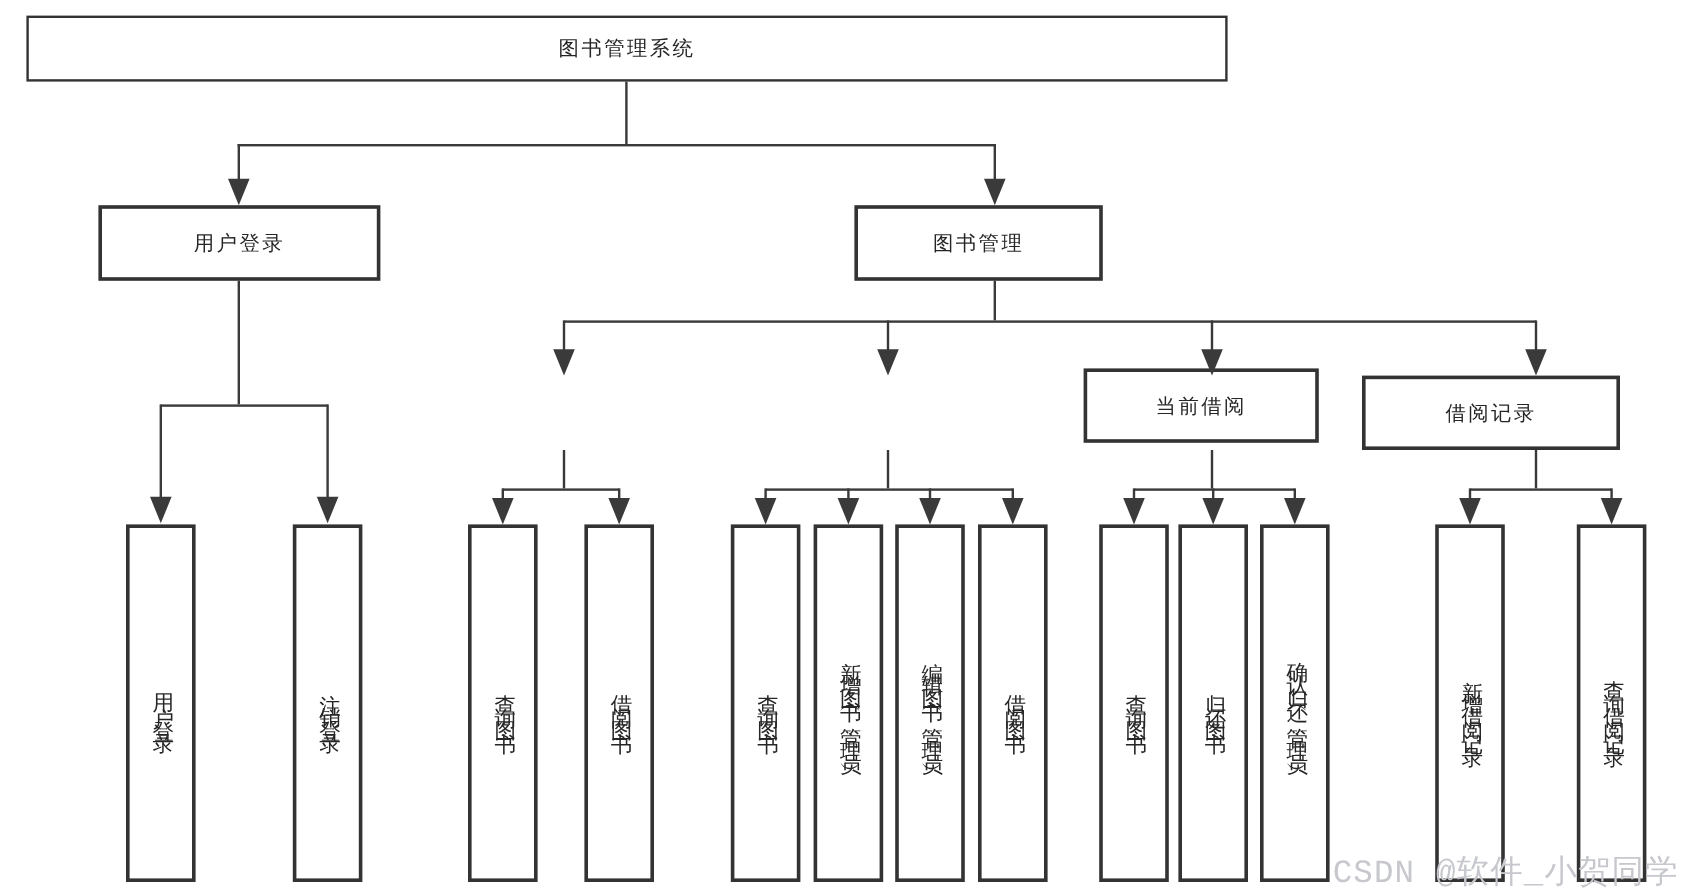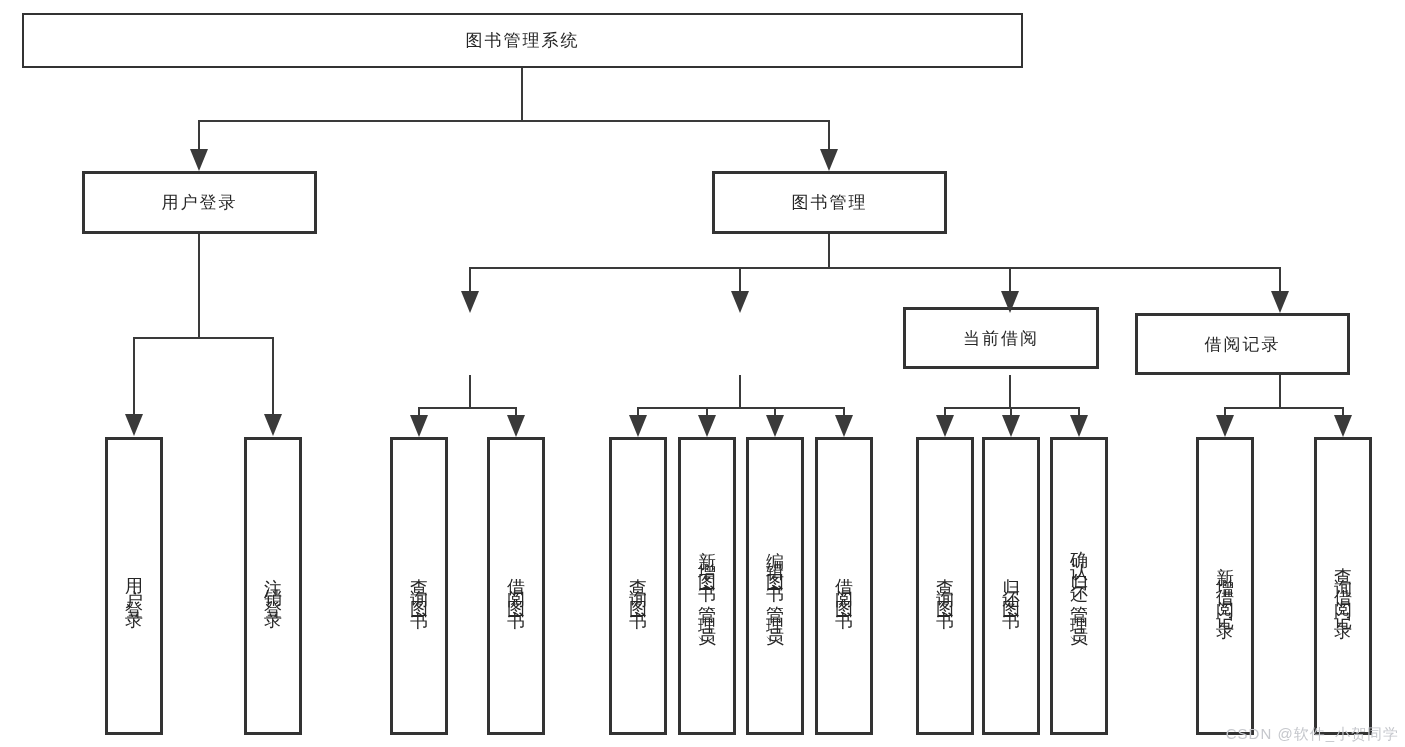--- a/index.html
+++ b/index.html
@@ -1,55 +1,55 @@
 <!DOCTYPE html>
 <html><head>
 <meta charset="utf-8">
 <style>
   * { margin:0; padding:0; box-sizing:border-box; }
   html,body { background:#ffffff; }
   .canvas {
     position:relative; width:1405px; height:747px; background:#ffffff;
-    font-family:Liberation Sans, sans-serif; overflow:hidden;
+    font-family:Liberation Mono, monospace; overflow:hidden;
   }
   .node {
     position:absolute; background:#ffffff; border:3px solid #333333;
     display:flex; align-items:center; justify-content:center;
   }
   .node.root { border-width:2px; }
   .hlabel { font-size:17px; letter-spacing:2px; color:#262626; white-space:nowrap; }
   .vtext {
     writing-mode:vertical-rl; text-orientation:upright;
     font-size:18px; letter-spacing:11px; color:#262626; line-height:1;
   }
   .vline { position:absolute; width:2px; background:#3a3a3a; }
   .hline { position:absolute; height:2px; background:#3a3a3a; }
   .arrow {
     position:absolute; width:0; height:0;
     border-left:9px solid transparent; border-right:9px solid transparent;
     border-top:22px solid #3a3a3a;
   }
   .watermark {
-    position:absolute; right:6px; bottom:3px; font-size:15px;
+    position:absolute; right:6px; bottom:3px; font-size:27px;
     color:#c6c8cd; letter-spacing:1px; z-index:5; white-space:nowrap;
   }
 </style>
 </head>
 <body>
 
 <div class="canvas">
 
   <div class="node root" style="left:22px;top:13px;width:1001px;height:55px">
     <span class="hlabel">图书管理系统</span>
   </div>
 
   <div class="node" style="left:82px;top:171px;width:235px;height:63px">
     <span class="hlabel">用户登录</span>
   </div>
-  <div class="node" style="left:712px;top:171px;width:235px;height:63px">
+  <div class="node" style="left:712px;top:171px;width:207px;height:63px">
     <span class="hlabel">图书管理</span>
   </div>
 
   <div class="node" style="left:903px;top:307px;width:196px;height:62px">
     <span class="hlabel">当前借阅</span>
   </div>
   <div class="node" style="left:1135px;top:313px;width:215px;height:62px">
     <span class="hlabel">借阅记录</span>
   </div>
 

